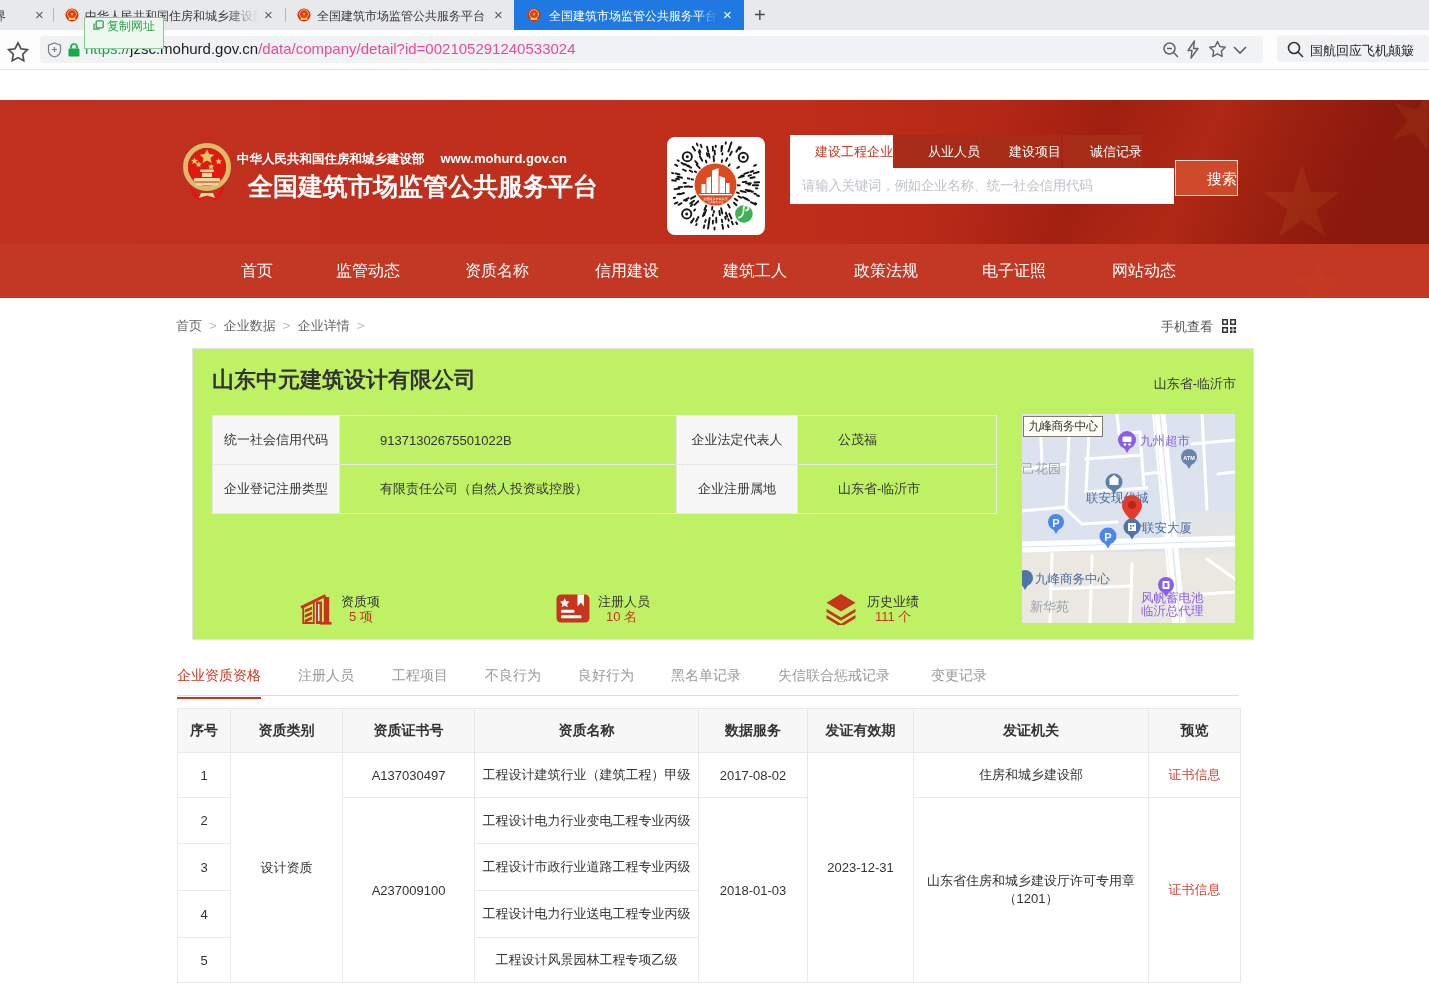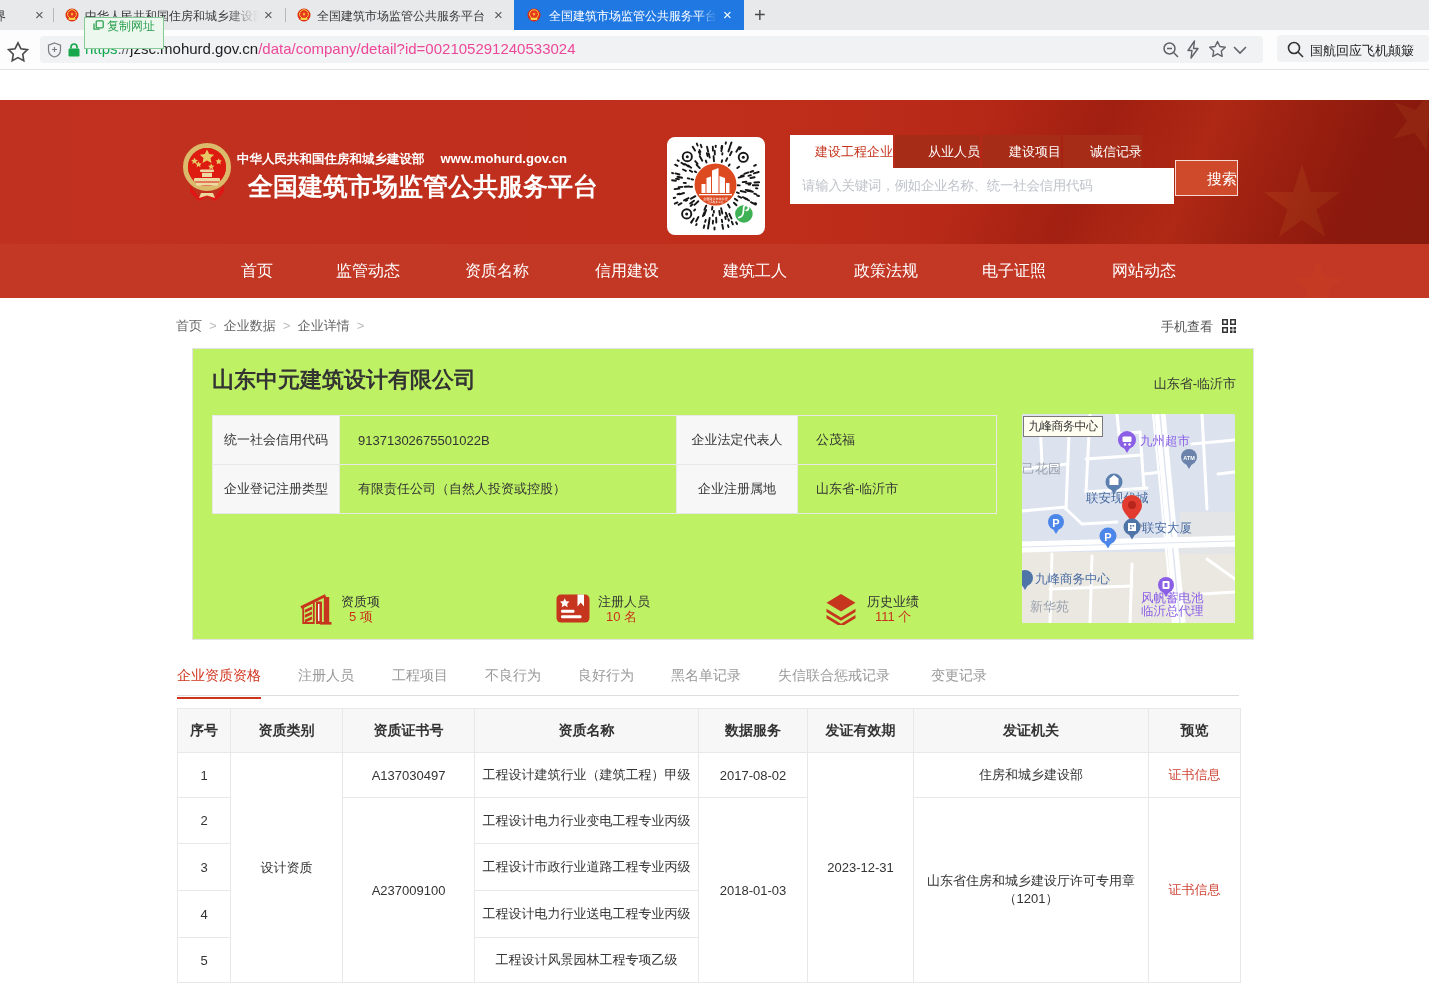--- a/index.html
+++ b/index.html
@@ -35,21 +35,21 @@
 #crumb{position:absolute;left:176px;top:317px;font-size:13px;color:#666}
 #crumb .sep{color:#bbb;margin:0 7px;font-family:"Liberation Mono",monospace}
 #mobile{position:absolute;right:216px;top:318px;font-size:13px;color:#555}
 #card{position:absolute;left:192px;top:348px;width:1062px;height:292px;border:1px solid #e3e3e3;background:#bef264}
 #cotitle{position:absolute;left:19px;top:16px;font-size:22px;font-weight:600;color:#333;letter-spacing:0px}
 #coregion{position:absolute;right:17px;top:26px;font-size:13px;color:#333}
 table{border-collapse:collapse;table-layout:fixed}
 #infotable{position:absolute;left:19px;top:66px;width:784px}
 #infotable td{border:1px solid #e8e8e8;font-size:13px;color:#333;height:49px}
 #infotable td.lb{background:#f7f7f7;text-align:center;width:127px}
-#infotable td.vl{padding-left:18px}
+#infotable td.vl{padding-left:40px}
 .stat{position:absolute;top:244px}
 .stat .sicon{position:absolute;left:0;top:0;width:31px;height:31px}
 .stat .st1{position:absolute;left:42px;top:0;font-size:13px;color:#333;white-space:nowrap}
 .stat .st2{position:absolute;left:50px;top:15px;font-size:13px;color:#c9331c;white-space:nowrap}
 #maptip{position:absolute;left:830px;top:67px;width:80px;white-space:nowrap;height:21px;background:#fffef0;border:1px solid #7a7a7a;
   font-size:12px;letter-spacing:-.5px;color:#333;line-height:19px;text-align:center}
 
 #tabs2{position:absolute;left:177px;top:667px;width:1062px;height:29px;border-bottom:1px solid #ddd}
 .t2{position:absolute;top:0;font-size:14px;color:#999;white-space:nowrap}
 .t2.on{color:#d0331c}

